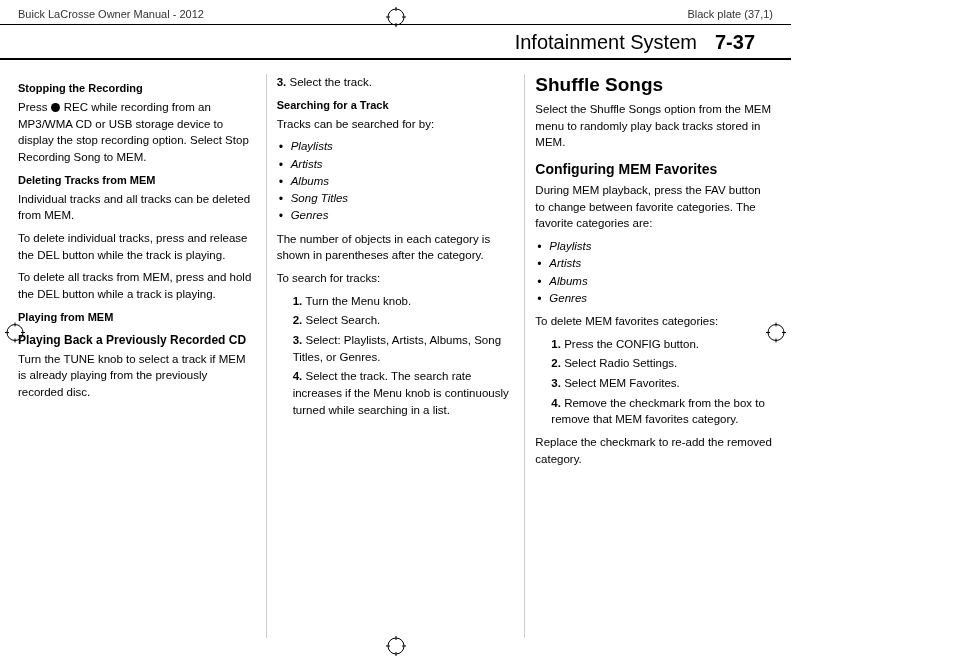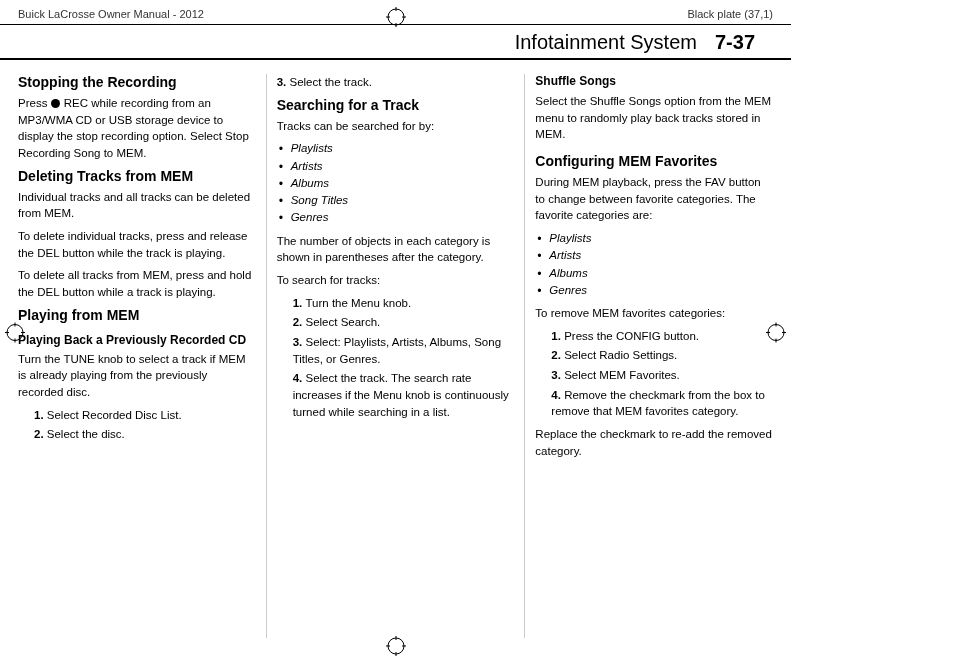--- a/index.html
+++ b/index.html
@@ -91,24 +91,25 @@
     .col:first-child {
       padding-left: 0;
     }
 
     .col:last-child {
       border-right: none;
       padding-right: 0;
     }
 
     h2.section-heading {
-      font-size: 14px;
+      font-size: 11px;
       font-weight: bold;
       margin-bottom: 5px;
       color: #000;
+      margin-top: 8px;
     }
 
     h3.sub-heading {
       font-size: 12px;
       font-weight: bold;
       margin-top: 10px;
       margin-bottom: 4px;
       color: #000;
     }
 
@@ -190,21 +191,21 @@
       transform: translateY(-50%);
     }
 
     svg.crosshair-svg {
       width: 22px;
       height: 22px;
     }
 
     
     h2.bold-heading {
-      font-size: 12px;
+      font-size: 19px;
       font-weight: bold;
       margin-bottom: 5px;
     }
 
     h2.config-heading {
       font-size: 14px;
       font-weight: bold;
       margin-top: 10px;
       margin-bottom: 5px;
     }
@@ -263,24 +264,20 @@
 
       <h2 class="section-heading">Deleting Tracks from MEM</h2>
       <p>Individual tracks and all tracks can be deleted from MEM.</p>
       <p>To delete individual tracks, press and release the DEL button while the track is playing.</p>
       <p>To delete all tracks from MEM, press and hold the DEL button while a track is playing.</p>
 
       <h2 class="section-heading">Playing from MEM</h2>
       <h3 class="sub-heading">Playing Back a Previously Recorded CD</h3>
       <p>Turn the TUNE knob to select a track if MEM is already playing from the previously recorded disc.</p>
 
-      <ol class="numbered-list">
-        <li><strong>1.</strong>&nbsp;<span>Select Recorded Disc List.</span></li>
-        <li><strong>2.</strong>&nbsp;<span>Select the disc.</span></li>
-      </ol>
     </div>
 
     <div class="col">
       <p><strong>3.</strong>&nbsp;<span>Select the track.</span></p>
 
       <h2 class="section-heading">Searching for a Track</h2>
       <p>Tracks can be searched for by:</p>
 
       <ul class="bullet-list">
         <li>Playlists</li>
@@ -308,21 +305,21 @@
       <h2 class="config-heading">Configuring MEM Favorites</h2>
       <p>During MEM playback, press the FAV button to change between favorite categories. The favorite categories are:</p>
 
       <ul class="bullet-list">
         <li>Playlists</li>
         <li>Artists</li>
         <li>Albums</li>
         <li>Genres</li>
       </ul>
 
-      <p>To remove MEM favorites categories:</p>
+      <p>To delete MEM favorites categories:</p>
 
       <ol class="numbered-list">
         <li><strong>1.</strong>&nbsp;<span>Press the CONFIG button.</span></li>
         <li><strong>2.</strong>&nbsp;<span>Select Radio Settings.</span></li>
         <li><strong>3.</strong>&nbsp;<span>Select MEM Favorites.</span></li>
         <li><strong>4.</strong>&nbsp;<span>Remove the checkmark from the box to remove that MEM favorites category.</span></li>
       </ol>
 
       <p>Replace the checkmark to re-add the removed category.</p>
     </div>

